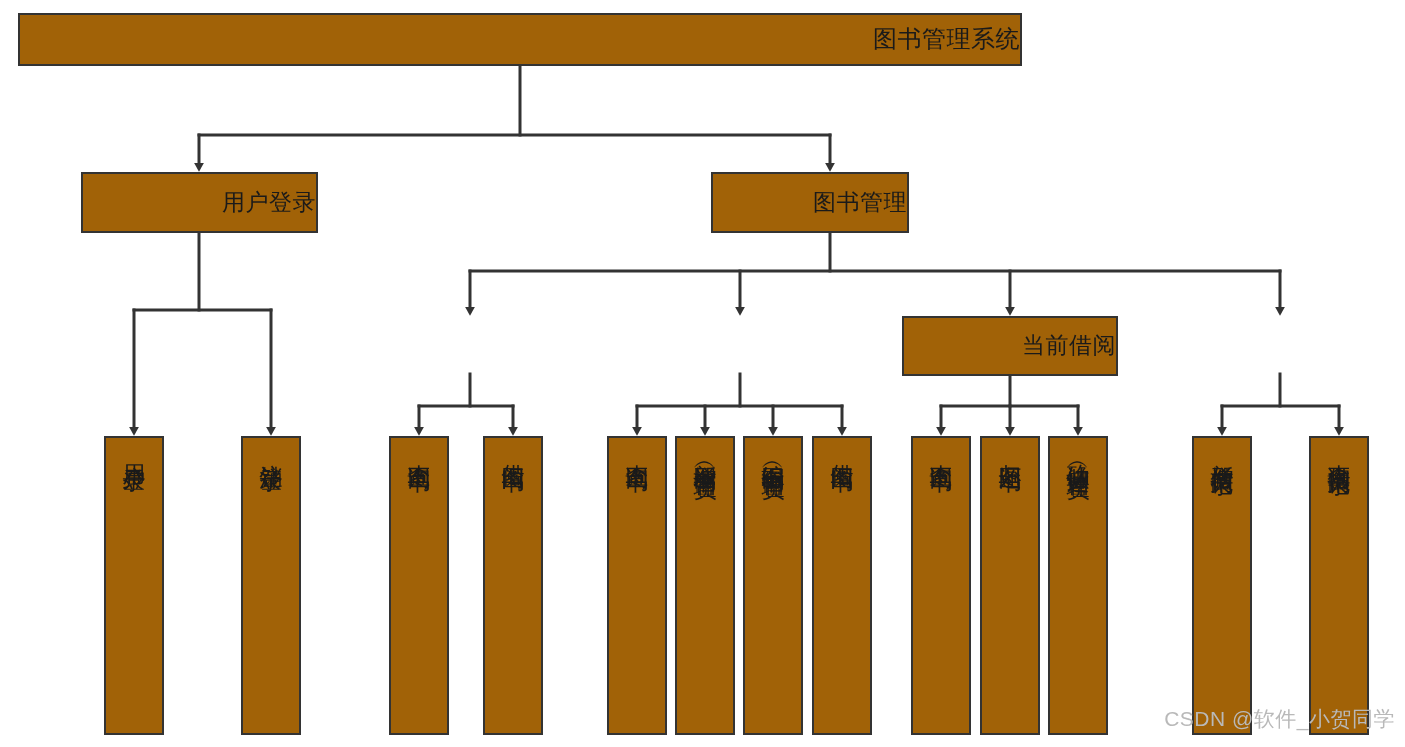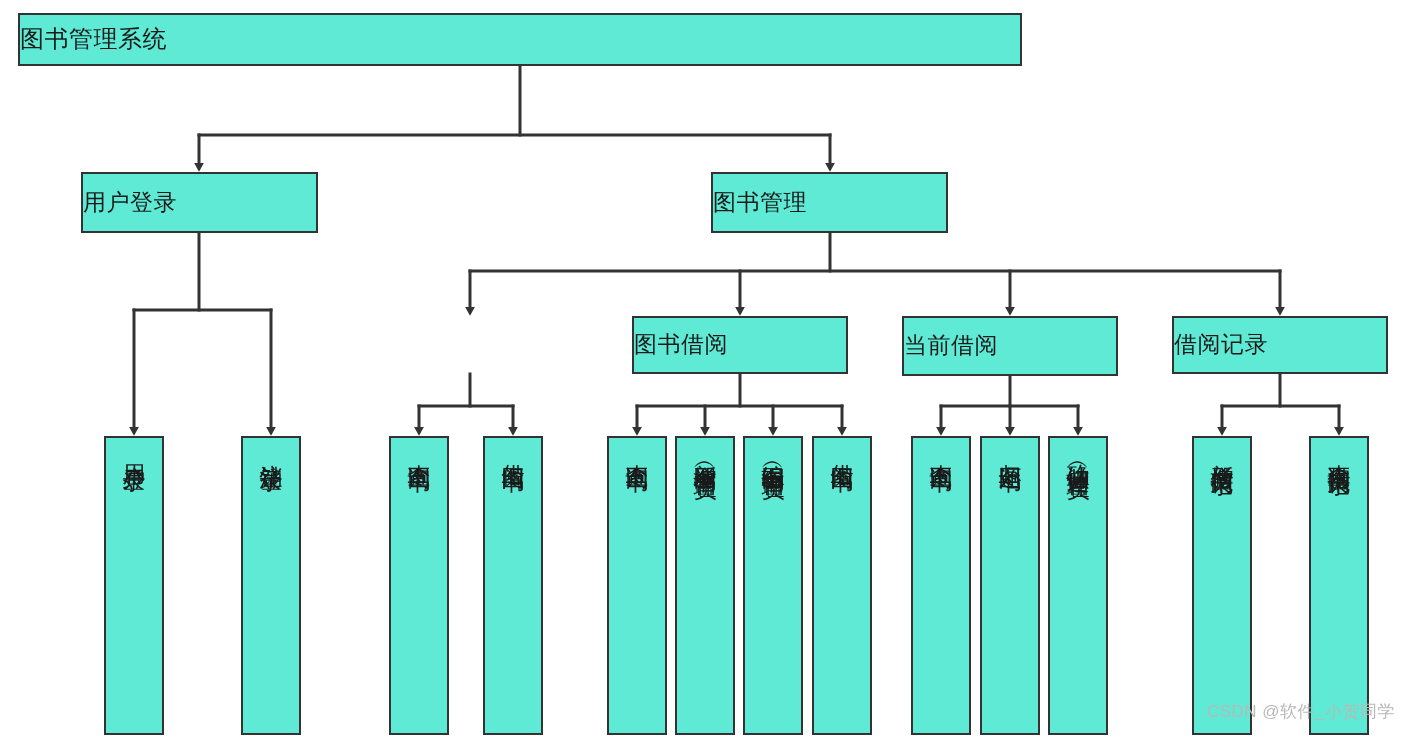--- a/index.html
+++ b/index.html
@@ -21,25 +21,25 @@
     position: absolute;
     left: 0;
     top: 0;
     width: 1405px;
     height: 747px;
     pointer-events: none;
   }
   .node {
     position: absolute;
     box-sizing: border-box;
-    background: #5eead4;
+    background: #a16207;
     border: 2px solid #333333;
     display: flex;
     align-items: center;
-    justify-content: flex-start;
+    justify-content: flex-end;
     color: #1a1a1a;
   }
   .node .lbl {
     display: block;
     text-align: center;
     line-height: 1.18;
   }
   .node.horiz .lbl {
     font-size: 23px;
     letter-spacing: 0.5px;
@@ -54,22 +54,22 @@
     text-orientation: upright;
     font-size: 23px;
     letter-spacing: 2px;
     line-height: 1;
     margin: 0 auto;
   }
   .node.root .lbl { font-size: 24px; }
   .watermark {
     position: absolute;
     right: 10px;
-    bottom: 24px;
-    font-size: 17px;
+    bottom: 14px;
+    font-size: 21px;
     color: #b9b9b9;
     white-space: nowrap;
     letter-spacing: 0.5px;
   }
 </style>
 </head>
 <body>
 
 <div id="canvas">
 
@@ -126,32 +126,26 @@
     </g>
   </svg>
 
   <div class="node horiz root" style="left:18px; top:13px; width:1004px; height:53px;">
     <span class="lbl">图书管理系统</span>
   </div>
 
   <div class="node horiz" style="left:81px; top:172px; width:237px; height:61px;">
     <span class="lbl">用户登录</span>
   </div>
-  <div class="node horiz" style="left:711px; top:172px; width:237px; height:61px;">
+  <div class="node horiz" style="left:711px; top:172px; width:198px; height:61px;">
     <span class="lbl">图书管理</span>
   </div>
 
-  <div class="node horiz" style="left:632px; top:316px; width:216px; height:58px;">
-    <span class="lbl">图书借阅</span>
-  </div>
   <div class="node horiz" style="left:902px; top:316px; width:216px; height:60px;">
     <span class="lbl">当前借阅</span>
-  </div>
-  <div class="node horiz" style="left:1172px; top:316px; width:216px; height:58px;">
-    <span class="lbl">借阅记录</span>
   </div>
 
   <div class="node vert" style="left:104px; top:436px; width:60px; height:299px;">
     <span class="lbl">用户登录</span>
   </div>
   <div class="node vert" style="left:241px; top:436px; width:60px; height:299px;">
     <span class="lbl">注销登录</span>
   </div>
 
   <div class="node vert" style="left:389px; top:436px; width:60px; height:299px;">

